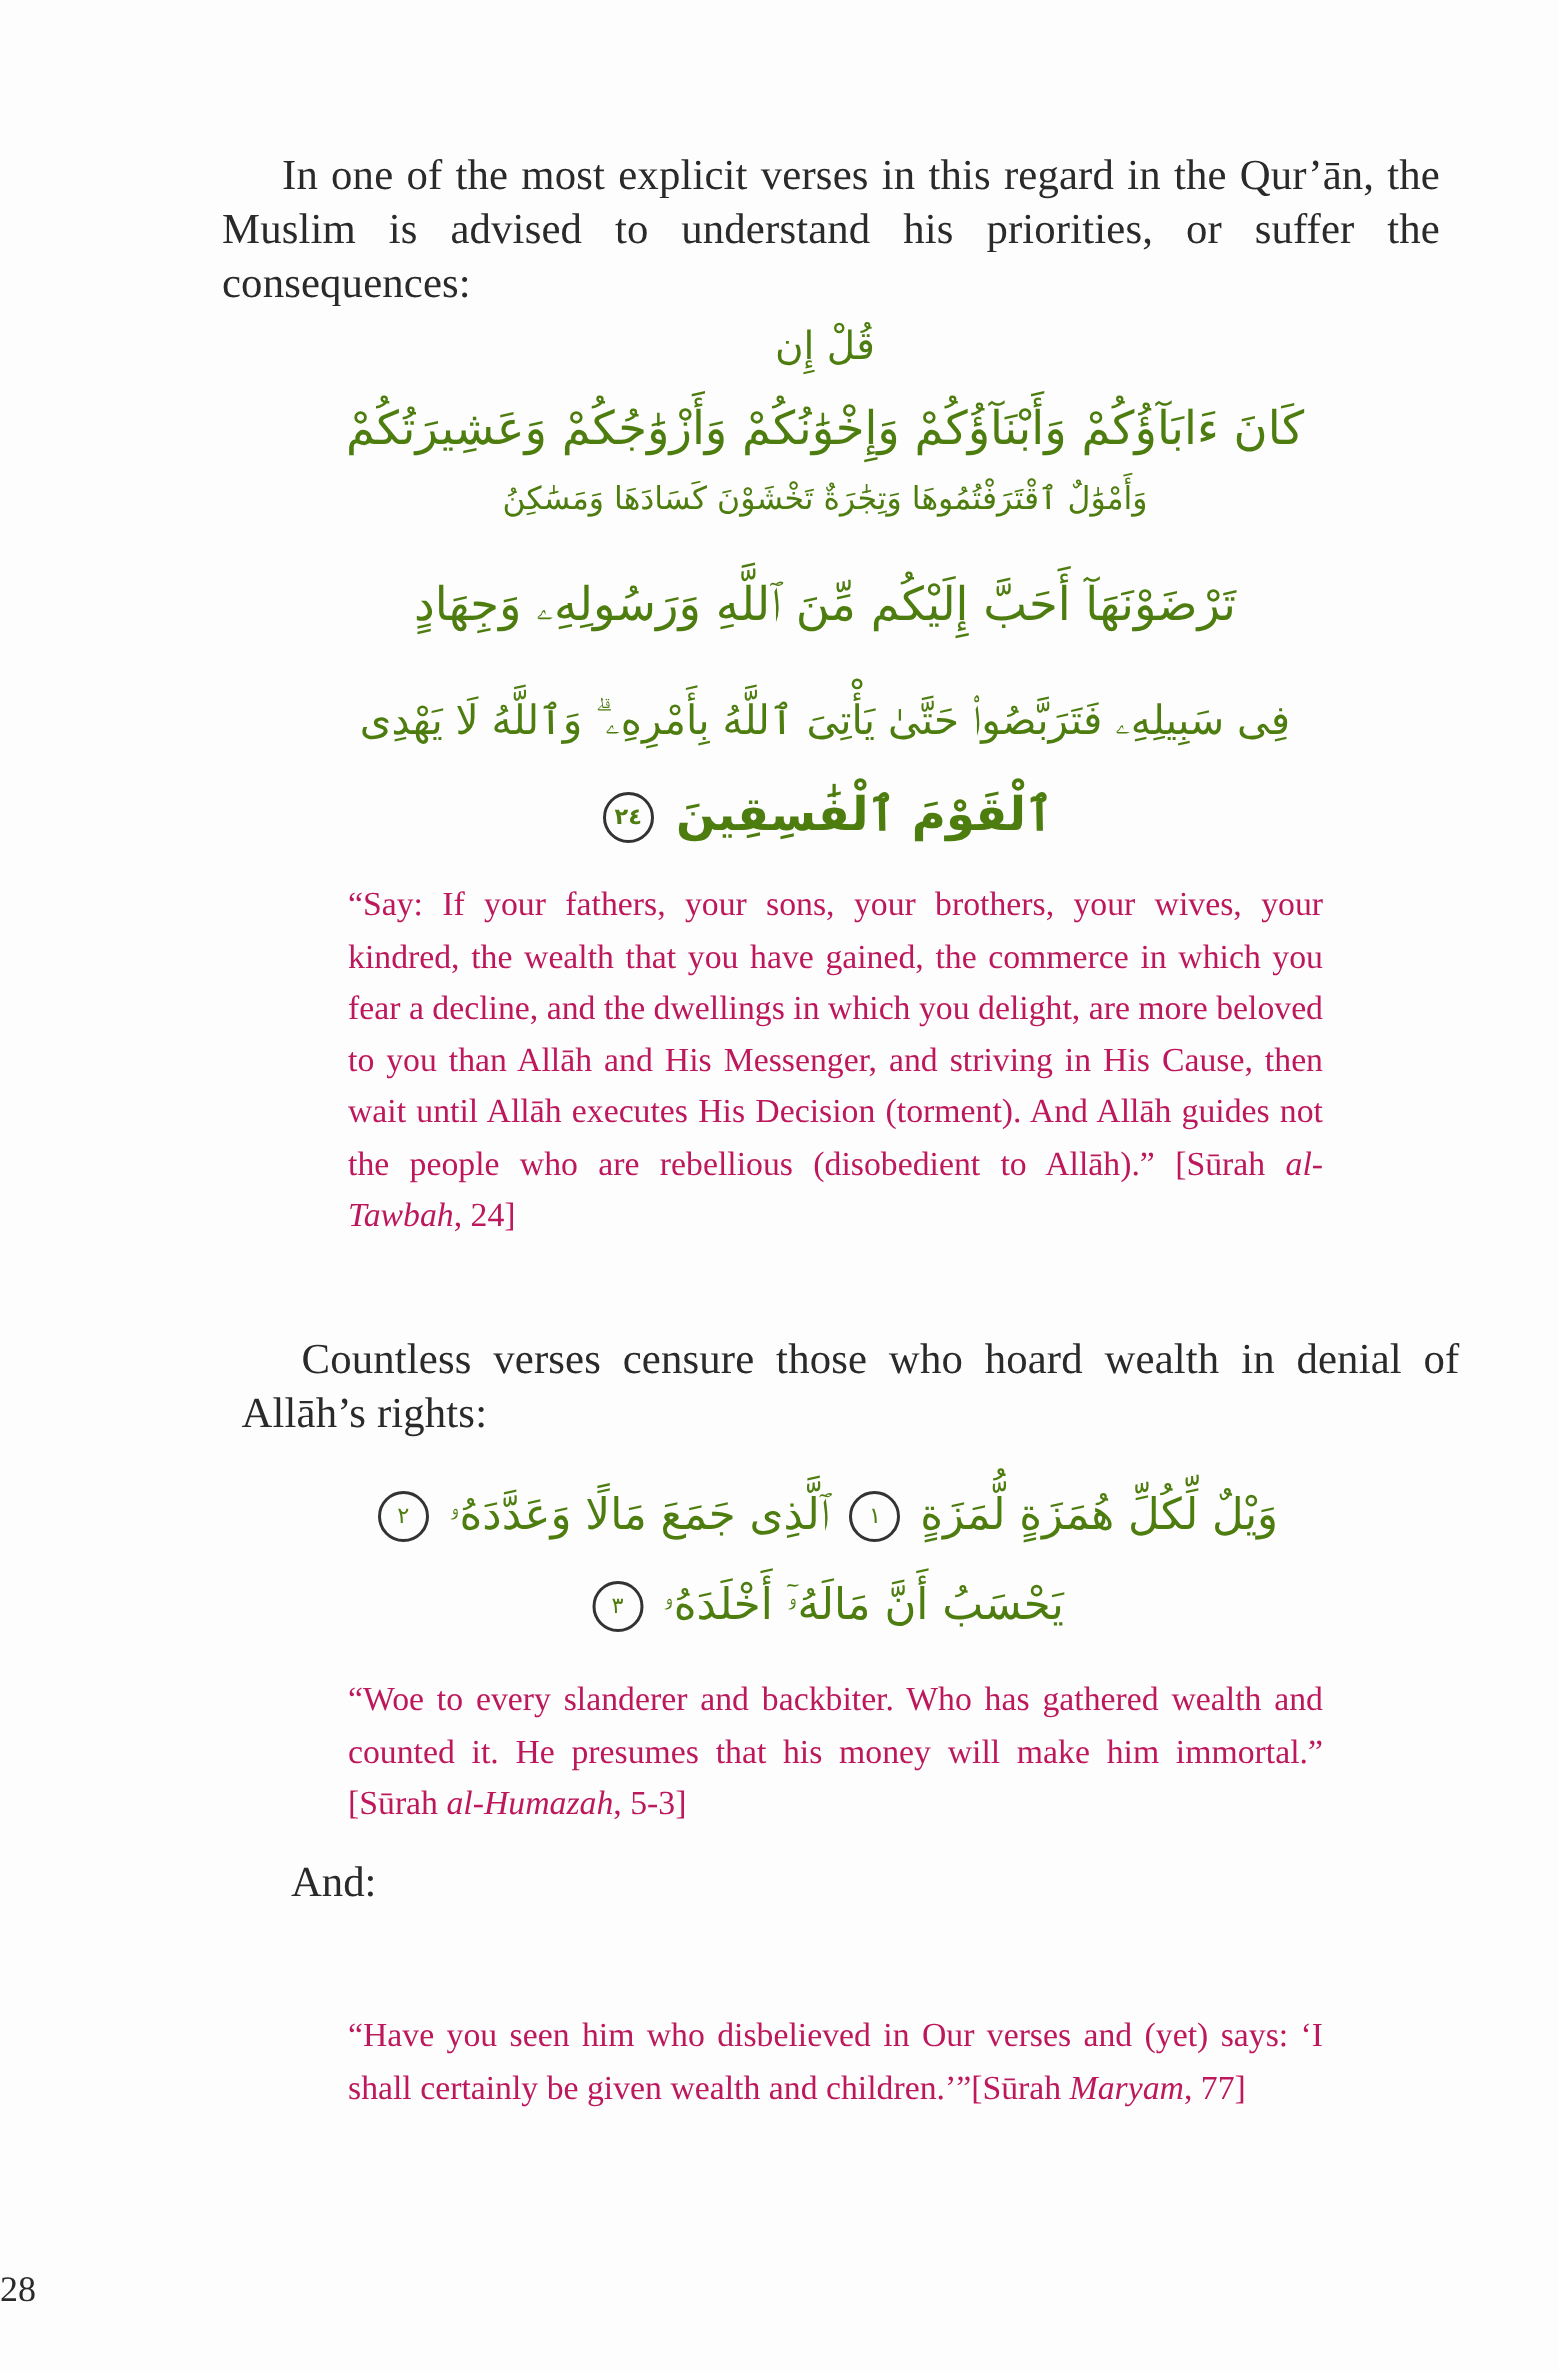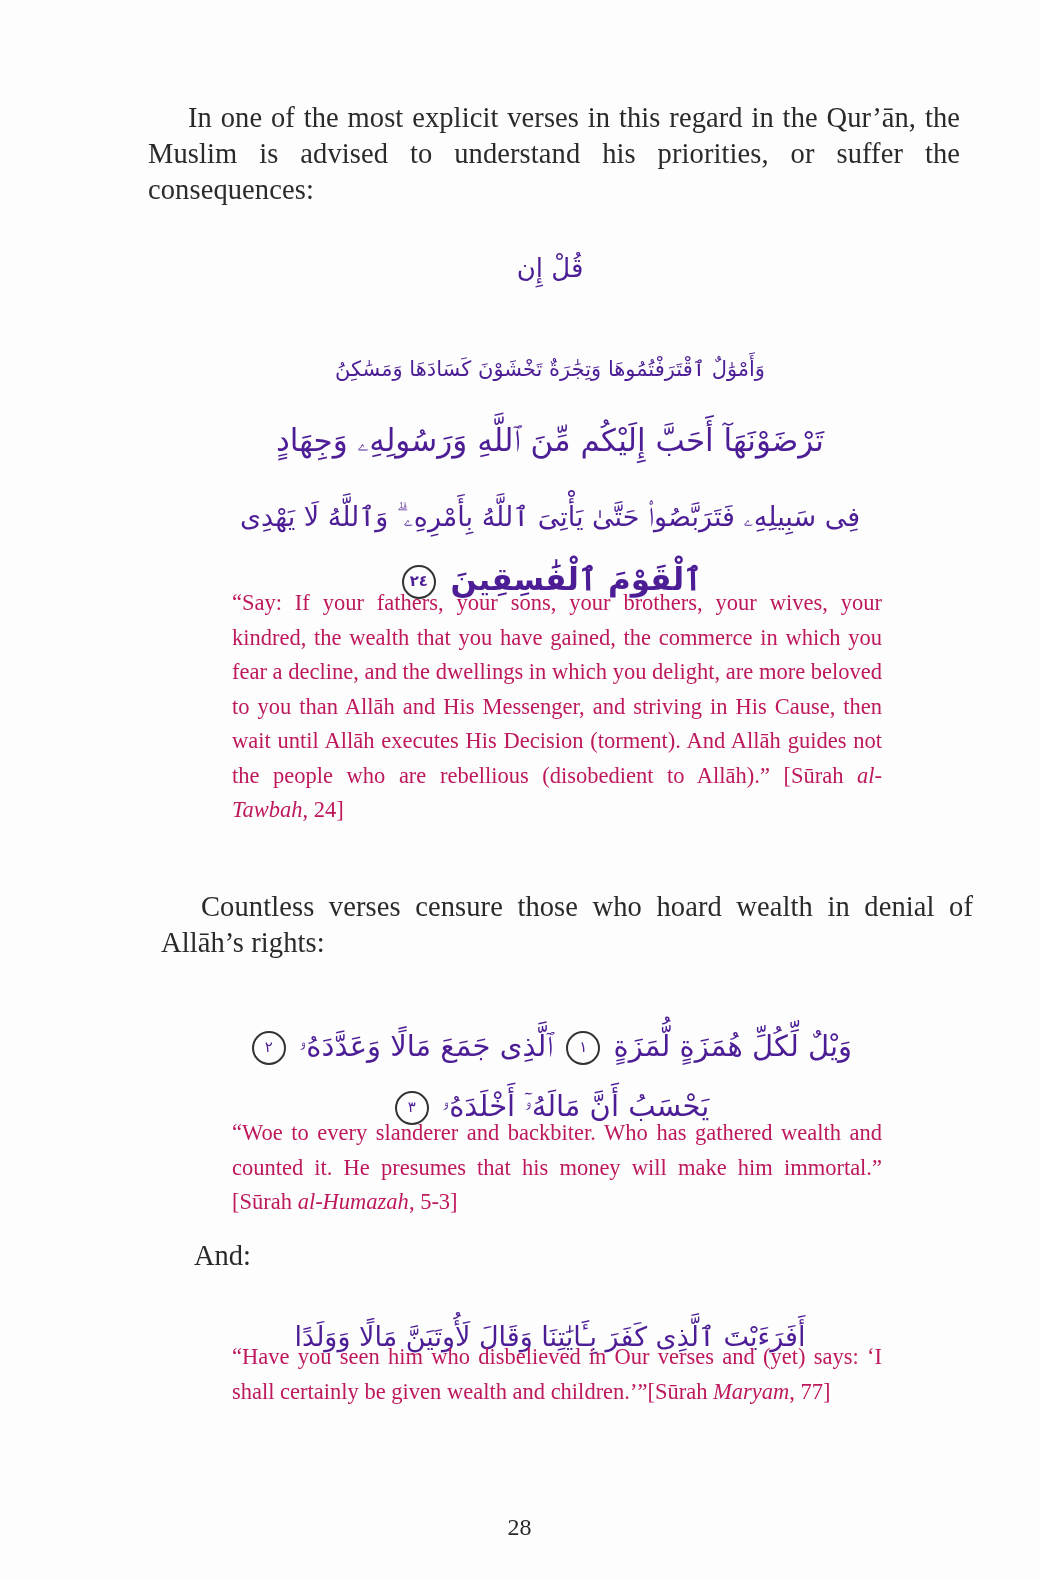--- a/index.html
+++ b/index.html
@@ -13,38 +13,39 @@
     font-size:28.5px; line-height:36px; text-align:justify; letter-spacing:0.1px;
   }
   .body-para .indent { display:inline-block; width:40px; }
   .quote {
     position:absolute; left:232px; width:650px;
     font-size:22.5px; line-height:34.5px; text-align:justify; color:#be185d;
   }
   .quote i { font-style:italic; }
   .arabic {
     position:absolute; left:220px; width:660px; text-align:center;
-    font-family:"DejaVu Sans", sans-serif; direction:rtl; color:#4c1d95;margin-top:37px;
+    font-family:"DejaVu Sans", sans-serif; direction:rtl; color:#4d7c0f;
   }
   .ayah-mark {
     display:inline-block; width:30px; height:30px; border:2.5px double #333; border-radius:50%;
     text-align:center; line-height:28px; font-size:15px; vertical-align:middle; margin:0 4px;
     font-family:"DejaVu Sans", sans-serif; direction:rtl;
   }
   .and-label { position:absolute; left:194px; top:1240px; font-size:28.5px; }
-  .page-number { position:absolute; left:0; width:1039px; text-align:center; top:1514px; font-size:24px; }
+  .page-number { position:absolute; left:0; width:1039px; top:1514px; font-size:24px; }
 </style>
 </head>
 <body>
 
 <div class="page">
 
   <p class="body-para" style="top:100px;margin:0;"><span class="indent"></span><span>In one of the most explicit verses in this regard in the Qur’ān, the Muslim is advised to understand his priorities, or suffer the consequences:</span></p>
 
   <div class="arabic" style="top:216px;font-size:26px;">قُلْ إِن</div>
+  <div class="arabic" style="top:268px;font-size:31px;">كَانَ ءَابَآؤُكُمْ وَأَبْنَآؤُكُمْ وَإِخْوَٰنُكُمْ وَأَزْوَٰجُكُمْ وَعَشِيرَتُكُمْ</div>
   <div class="arabic" style="top:320px;font-size:21px;">وَأَمْوَٰلٌ ٱقْتَرَفْتُمُوهَا وَتِجَٰرَةٌ تَخْشَوْنَ كَسَادَهَا وَمَسَٰكِنُ</div>
   <div class="arabic" style="top:385px;font-size:31px;">تَرْضَوْنَهَآ أَحَبَّ إِلَيْكُم مِّنَ ٱللَّهِ وَرَسُولِهِۦ وَجِهَادٍ</div>
   <div class="arabic" style="top:464px;font-size:27px;">فِى سَبِيلِهِۦ فَتَرَبَّصُوا۟ حَتَّىٰ يَأْتِىَ ٱللَّهُ بِأَمْرِهِۦ ۗ وَٱللَّهُ لَا يَهْدِى</div>
   <div class="arabic" style="top:524px;font-size:31px;font-weight:bold;">
     <span>ٱلْقَوْمَ ٱلْفَٰسِقِينَ</span>
     <span class="ayah-mark">٢٤</span>
   </div>
 
   <p class="quote" style="top:586px;margin:0;"><span>“Say: If your fathers, your sons, your brothers, your wives, your kindred, the wealth that you have gained, the commerce in which you fear a decline, and the dwellings in which you delight, are more beloved to you than Allāh and His Messenger, and striving in His Cause, then wait until Allāh executes His Decision (torment). And Allāh guides not the people who are rebellious (disobedient to Allāh).” [Sūrah </span><i>al-Tawbah</i><span>, 24]</span></p>
 
@@ -58,18 +59,17 @@
   </div>
   <div class="arabic" style="top:1052px;font-size:29px;">
     <span>يَحْسَبُ أَنَّ مَالَهُۥٓ أَخْلَدَهُۥ</span>
     <span class="ayah-mark">٣</span>
   </div>
 
   <p class="quote" style="top:1116px;margin:0;"><span>“Woe to every slanderer and backbiter. Who has gathered wealth and counted it. He presumes that his money will make him immortal.” [Sūrah </span><i>al-Humazah</i><span>, 5-3]</span></p>
 
   <div class="and-label">And:</div>
 
-  <div class="arabic" style="top:1284px;font-size:27px;">أَفَرَءَيْتَ ٱلَّذِى كَفَرَ بِـَٔايَٰتِنَا وَقَالَ لَأُوتَيَنَّ مَالًا وَوَلَدًا</div>
 
   <p class="quote" style="top:1340px;margin:0;"><span>“Have you seen him who disbelieved in Our verses and (yet) says: ‘I shall certainly be given wealth and children.’”[Sūrah </span><i>Maryam</i><span>, 77]</span></p>
 
   <div class="page-number">28</div>
 </div>
 
 </body></html>

